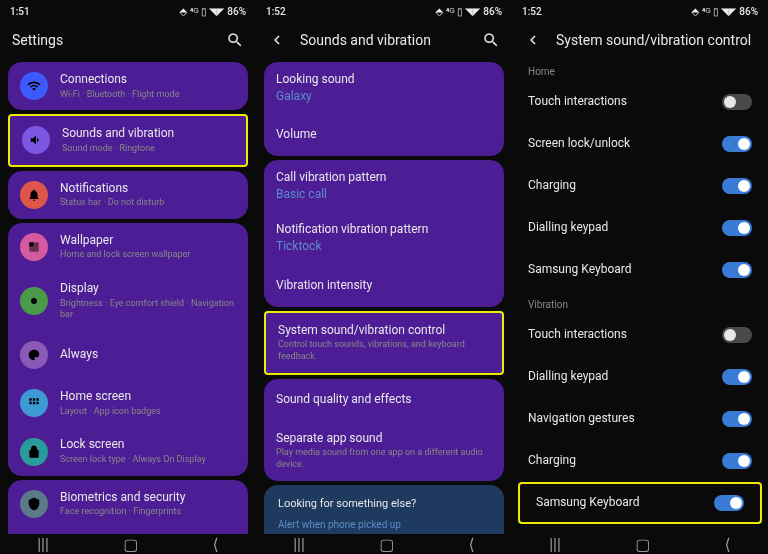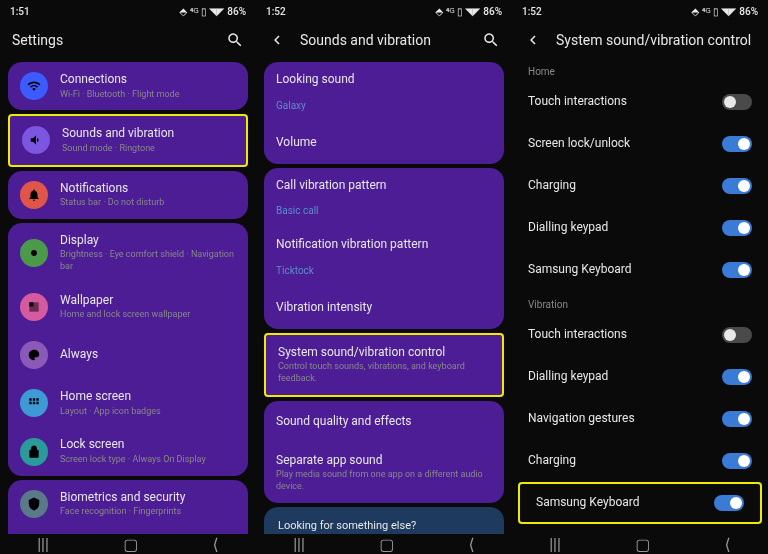--- a/index.html
+++ b/index.html
@@ -10,21 +10,21 @@
 .header{height:36px;display:flex;align-items:center;padding:0 12px;color:#e8e8e8}
 .header-title{font-size:14px;flex:1}
 .header-back{margin-right:14px}
 .content{height:calc(100% - 78px);overflow:hidden}
 .section{background:#4c1d95;border-radius:14px;margin:4px 8px}
 .item{display:flex;align-items:center;padding:10px 12px;min-height:42px}
 .item-icon{width:28px;height:28px;border-radius:50%;margin-right:12px;display:flex;align-items:center;justify-content:center;flex-shrink:0}
 .item-text{flex:1;min-width:0}
 .item-title{color:#e8e8e8;font-size:12px;line-height:1.3}
 .item-sub{color:#888;font-size:9px;line-height:1.3;margin-top:1px}
-.item-link{color:#5b8dc9;font-size:10px;line-height:1.3;margin-top:11px}
+.item-link{color:#5b8dc9;font-size:12px;line-height:1.3;margin-top:1px}
 .highlight{border:2px solid #eeea00;border-radius:4px}
 .toggle{width:30px;height:16px;border-radius:8px;position:relative;flex-shrink:0}
 .toggle.off{background:#4a4a4a}
 .toggle.on{background:#3a7bd5}
 .toggle::after{content:"";position:absolute;width:12px;height:12px;border-radius:50%;background:#e8e8e8;top:2px}
 .toggle.off::after{left:2px}
 .toggle.on::after{right:2px;background:#fff}
 .cat-label{color:#888;font-size:10px;padding:8px 16px 4px}
 .nav-bar{position:absolute;bottom:0;left:0;right:0;height:20px;display:flex;justify-content:space-around;align-items:center;color:#999}
 .search-icon{width:18px;height:18px}
@@ -95,40 +95,40 @@
             </svg>
           </div>
           <div class="item-text">
             <div class="item-title">Notifications</div>
             <div class="item-sub">Status bar · Do not disturb</div>
           </div>
         </div>
     </div>
     <div class="section">
       <div class="item">
+          <div class="item-icon ic-pink">
+            <svg width="14" height="14" viewBox="0 0 24 24" fill="#fff">
+              <path d="M4 4h16v16H4z" opacity=".5"></path>
+              <path d="M4 4h7v7H4z"></path>
+            </svg>
+          </div>
+          <div class="item-text">
+            <div class="item-title">Wallpaper</div>
+            <div class="item-sub">Home and lock screen wallpaper</div>
+          </div>
+        </div>
+      <div class="item">
           <div class="item-icon ic-green">
             <svg width="14" height="14" viewBox="0 0 24 24" fill="#fff">
               <circle cx="12" cy="12" r="5"></circle>
             </svg>
           </div>
           <div class="item-text">
             <div class="item-title">Display</div>
             <div class="item-sub">Brightness · Eye comfort shield · Navigation bar</div>
-          </div>
-        </div>
-      <div class="item">
-          <div class="item-icon ic-pink">
-            <svg width="14" height="14" viewBox="0 0 24 24" fill="#fff">
-              <path d="M4 4h16v16H4z" opacity=".5"></path>
-              <path d="M4 4h7v7H4z"></path>
-            </svg>
-          </div>
-          <div class="item-text">
-            <div class="item-title">Wallpaper</div>
-            <div class="item-sub">Home and lock screen wallpaper</div>
           </div>
         </div>
       <div class="item">
           <div class="item-icon ic-violet">
             <svg width="14" height="14" viewBox="0 0 24 24" fill="#fff">
               <path d="M12 3c-4.97 0-9 4.03-9 9s4.03 9 9 9c.83 0 1.5-.67 1.5-1.5 0-.39-.15-.74-.39-1.01-.23-.26-.38-.61-.38-.99 0-.83.67-1.5 1.5-1.5H16c2.76 0 5-2.24 5-5 0-4.42-4.03-8-9-8z"></path>
             </svg>
           </div>
           <div class="item-text">
             <div class="item-title">Always</div>

